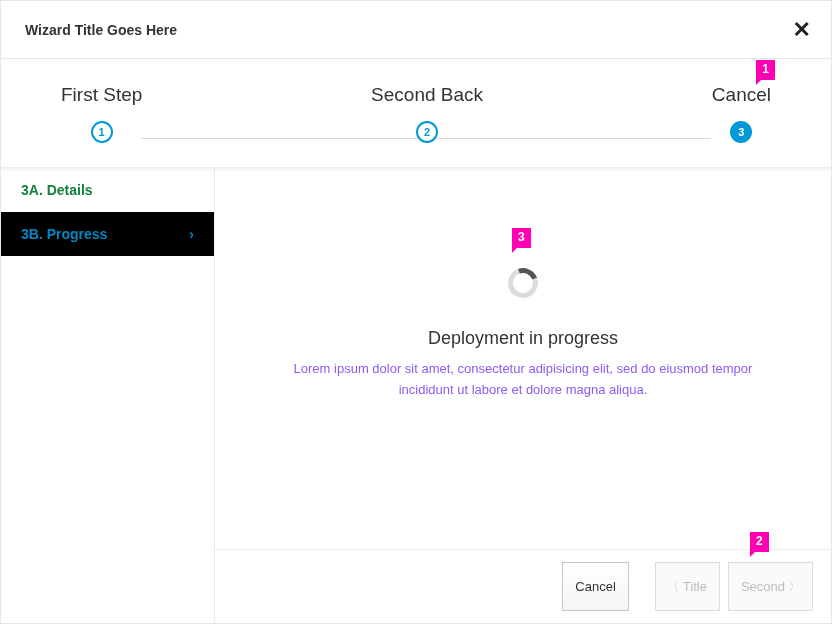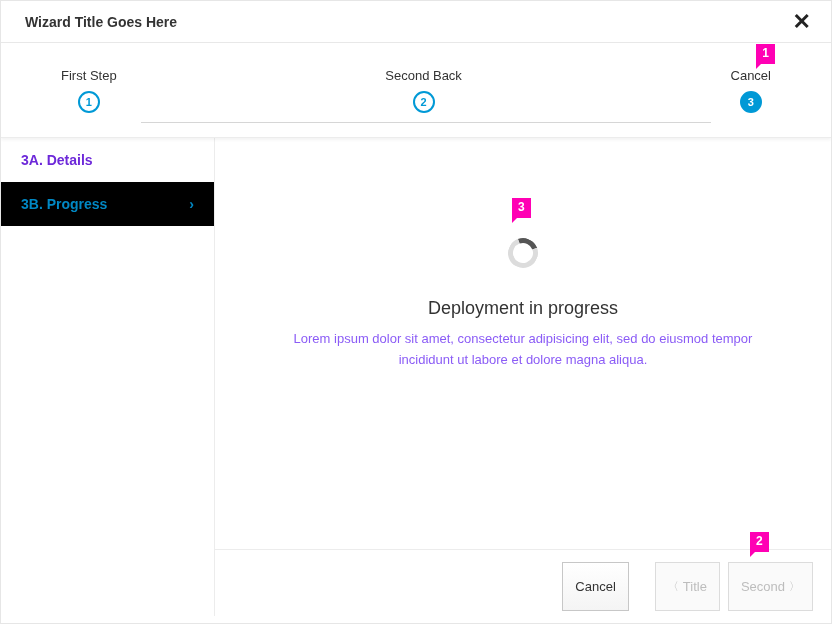--- a/index.html
+++ b/index.html
@@ -11,21 +11,21 @@
     overflow: hidden;
     border: 1px solid #e6e6e6;
     position: relative;
   }
   .header {
     display: flex;
     align-items: center;
     justify-content: space-between;
     padding: 12px 20px 12px 24px;
     border-bottom: 1px solid #e8e8e8;
-    height: 42px;
+    height: 58px;
   }
   .header-title {
     font-weight: 700;
     font-size: 14px;
     color: #333;
   }
   .close-btn {
     font-size: 22px;
     font-weight: 700;
     cursor: pointer;
@@ -51,23 +51,23 @@
     z-index: 0;
   }
   .step {
     display: flex;
     flex-direction: column;
     align-items: center;
     z-index: 1;
     position: relative;
   }
   .step-label {
-    font-size: 13px;
-    color: #333;
-    margin-bottom: 8px;
+    font-size: 19px;
+    color: #333;
+    margin-bottom: 15px;
   }
   .step-circle {
     width: 22px;
     height: 22px;
     border-radius: 50%;
     background: #fff;
     border: 2px solid #0099d6;
     color: #0099d6;
     font-size: 11px;
     font-weight: 700;
@@ -86,21 +86,21 @@
   }
   .sidebar {
     width: 214px;
     border-right: 1px solid #ececec;
     background: #fff;
   }
   .sidebar-item {
     padding: 14px 20px;
     font-size: 14px;
     font-weight: 700;
-    color: #6d28d9;
+    color: #15803d;
     display: flex;
     align-items: center;
     justify-content: space-between;
     cursor: pointer;
   }
   .sidebar-item.active {
     background: #000000;
     color: #0088c4;
   }
   .sidebar-item .chevron {

